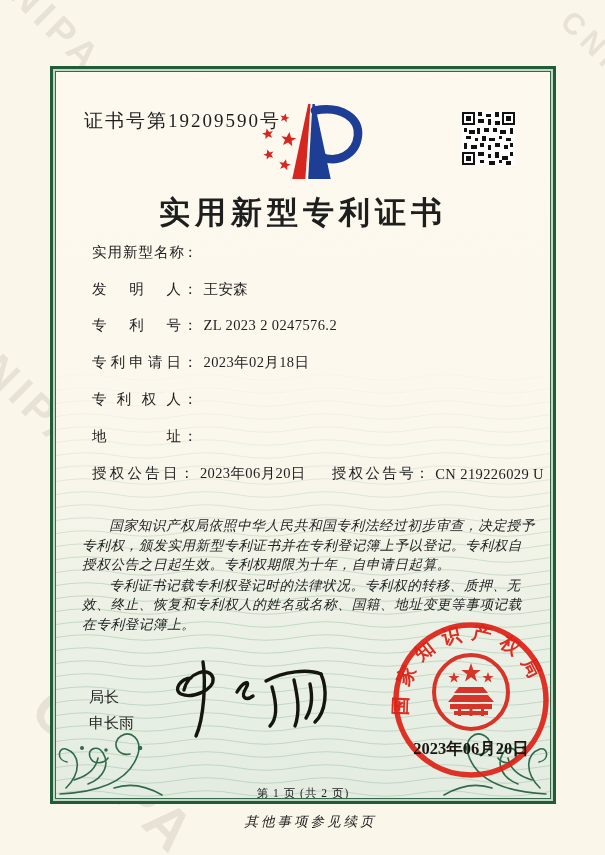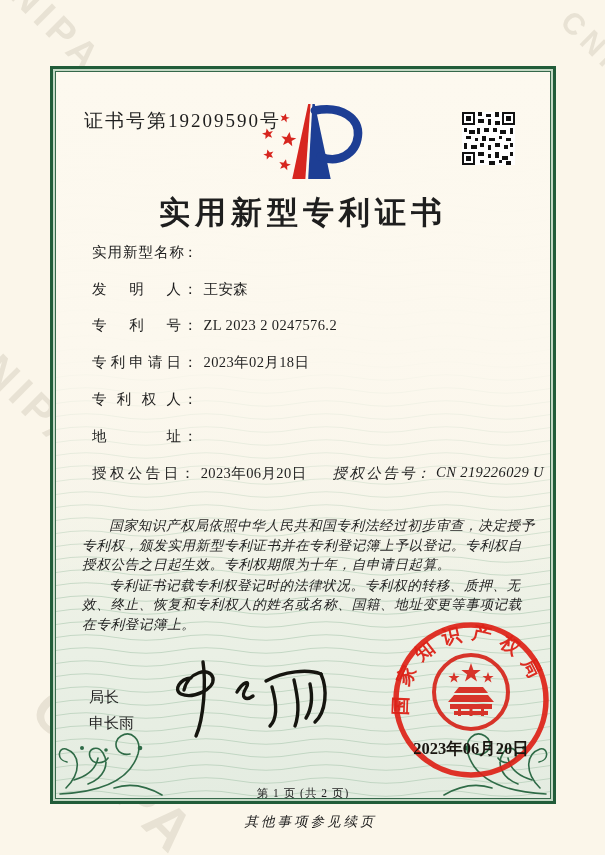--- a/index.html
+++ b/index.html
@@ -44,21 +44,21 @@
     font-size:31px; font-weight:bold; letter-spacing:5px;
   }
 
   
   .fields { position:absolute; left:28px; top:162px; width:452px; font-size:14.5px;margin-left:8px; }
   .row { height:36.8px; display:flex; align-items:center; white-space:nowrap; }
   .lbl { display:inline-block; width:90px; text-align:justify; text-align-last:justify; letter-spacing:1px; }
   .lbl2 { display:inline-block; width:82px; text-align:justify; text-align-last:justify; }
   .colon { margin:0 6px 0 1px; }
   .val { letter-spacing:0.4px; }
-  .grant-no { margin-left:26px; display:flex; align-items:flex-start;font-style:italic; }
+  .grant-no { margin-left:26px; display:flex; align-items:flex-end; }
 
   
   .paras {
     position:absolute; left:26px; top:444px; width:454px;
     font-size:13.6px; line-height:19.6px; font-style:italic; letter-spacing:0.6px;
   }
   .paras p { text-indent:2em; margin-bottom:1px; }
 
   
   .sign-block { position:absolute; left:33px; top:612px; font-size:15px; line-height:26px; font-family:"Liberation Sans","DejaVu Sans",sans-serif; }

